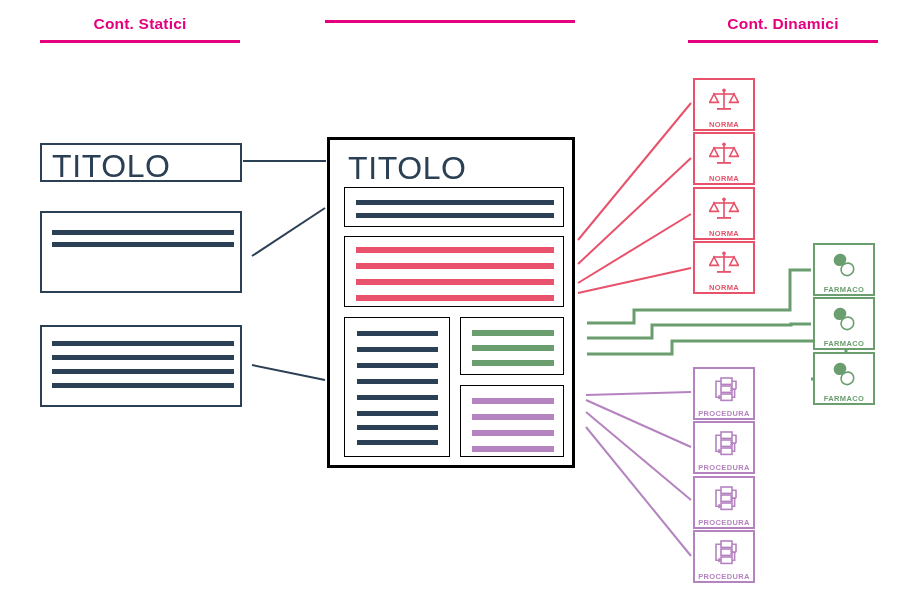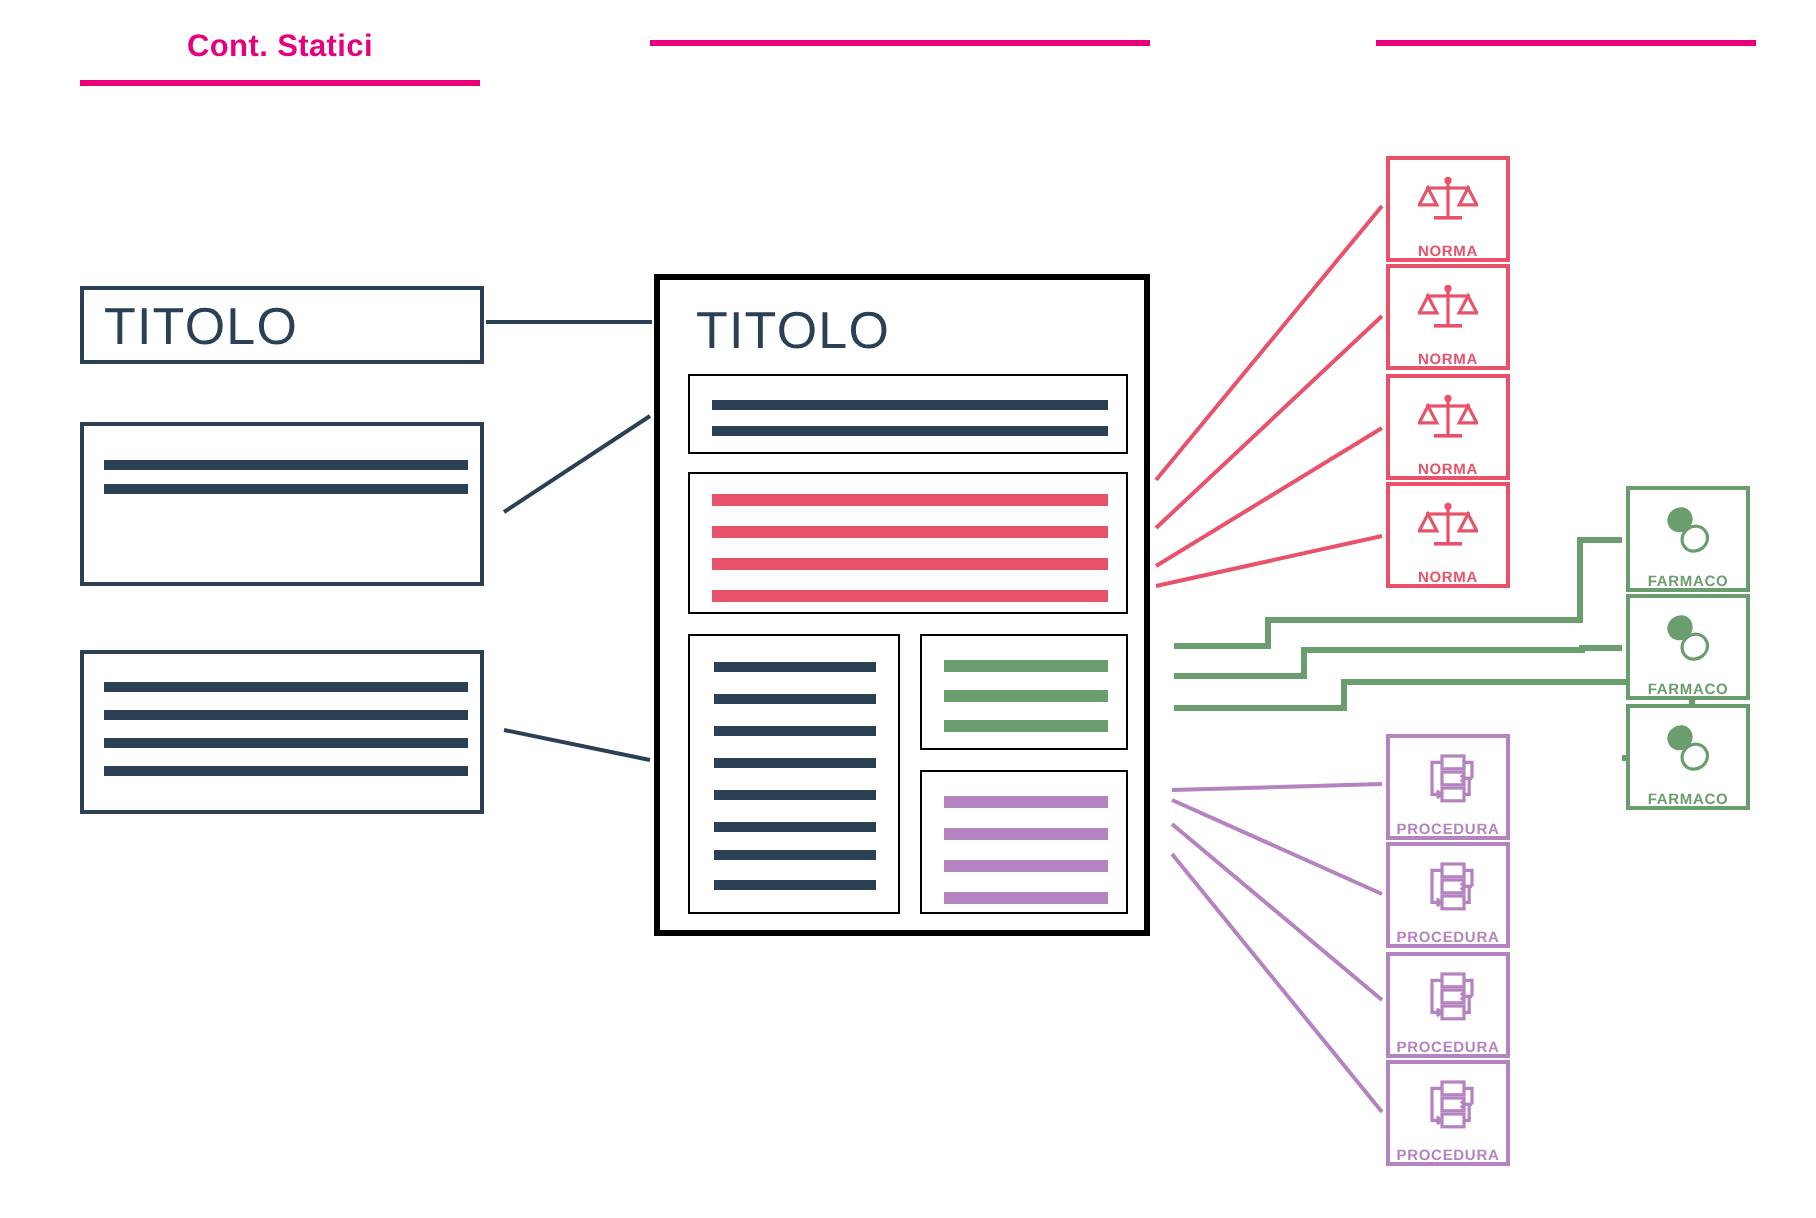--- a/index.html
+++ b/index.html
@@ -20,21 +20,21 @@
   }
   .col-head .ch-rule{
     height:3px;margin-top:6px;width:100%;
   }
 
   
   .box{position:absolute;background:#fff;box-sizing:border-box;}
 
   .titolo-text{
     position:absolute;
-    font-size:26px;
+    font-size:32px;
     letter-spacing:.6px;
     line-height:1;
     white-space:nowrap;
   }
 
   .bar{position:absolute;border-radius:0;}
 
   
   svg.links{position:absolute;left:0;top:0;width:908px;height:609px;overflow:visible;pointer-events:none;}
 
@@ -55,20 +55,21 @@
 <div id="stage">
 
   <div class="col-head" id="colhead-0" style="left: 40px; top: 14px; width: 200px;">
     <div class="ch-text" style="color: rgb(230, 0, 126);">Cont. Statici</div>
     <div class="ch-rule" style="background: rgb(230, 0, 126);"></div>
   </div>
   <div class="col-head" id="colhead-1" style="left: 325px; top: 14px; width: 250px;">
     <div class="ch-rule" style="background: rgb(230, 0, 126);"></div>
   </div>
   <div class="col-head" id="colhead-2" style="left: 688px; top: 14px; width: 190px;">
+    <div class="ch-text" style="color: rgb(230, 0, 126);">Cont. Dinamici</div>
     <div class="ch-rule" style="background: rgb(230, 0, 126);"></div>
   </div>
 
   <svg class="links" id="connector-layer" viewBox="0 0 908 609" xmlns="http://www.w3.org/2000/svg">
       <line x1="243" y1="161" x2="326" y2="161" stroke="#2b3f55" stroke-width="2"></line>
       <line x1="252" y1="256" x2="325" y2="208" stroke="#2b3f55" stroke-width="2"></line>
       <line x1="252" y1="365" x2="325" y2="380" stroke="#2b3f55" stroke-width="2"></line>
       <line x1="578" y1="240" x2="691" y2="103" stroke="#e8526a" stroke-width="2"></line>
       <line x1="578" y1="264" x2="691" y2="158" stroke="#e8526a" stroke-width="2"></line>
       <line x1="578" y1="283" x2="691" y2="214" stroke="#e8526a" stroke-width="2"></line>

